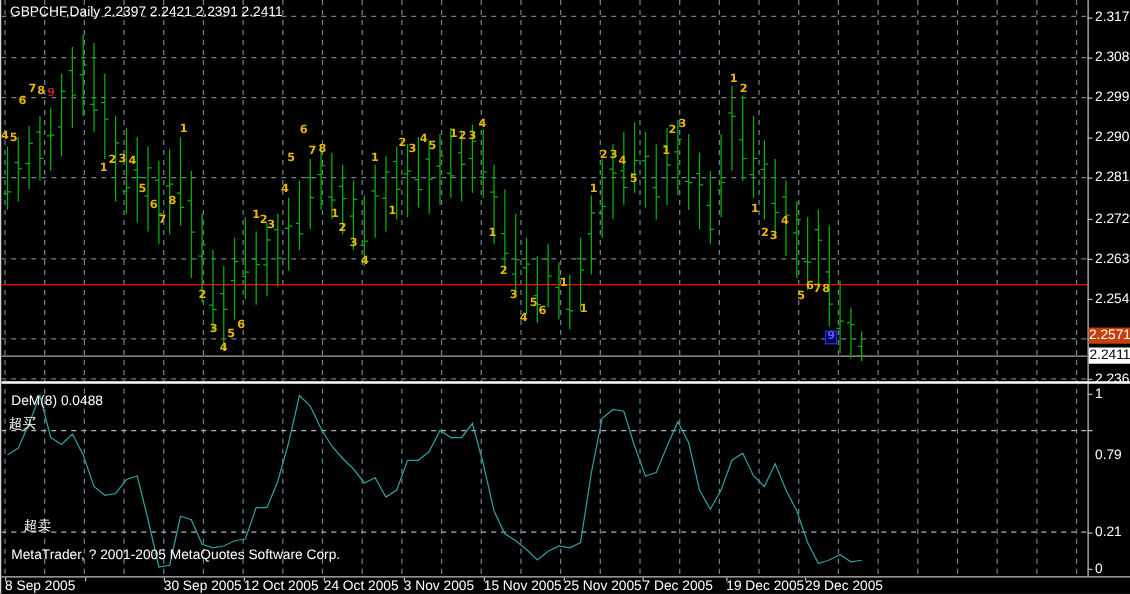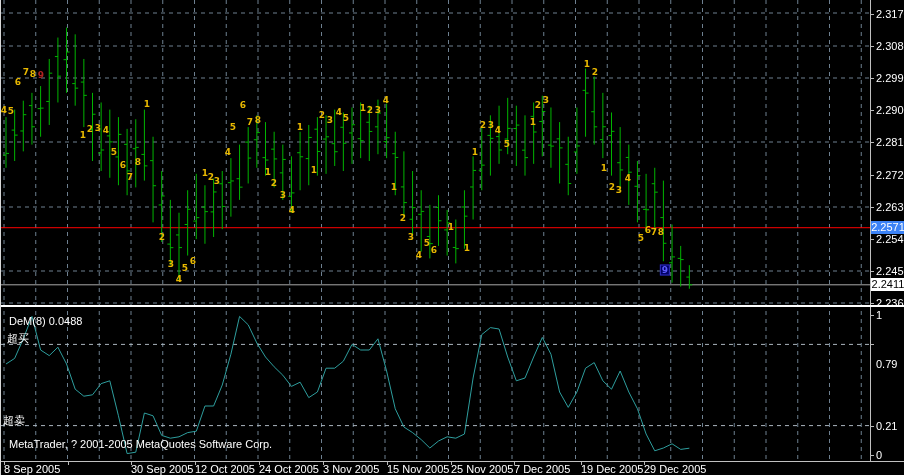--- a/index.html
+++ b/index.html
@@ -3,21 +3,21 @@
 <meta charset="utf-8">
 <style>
   html,body{margin:0;padding:0;background:#2a2a2a;}
   #app{position:relative;width:904px;height:475px;background:#000;overflow:hidden;
        font-family:"Liberation Sans",sans-serif;border-left:1px solid #d8d8d8;box-sizing:border-box;}
   svg{position:absolute;left:0;}
   .t{position:absolute;color:#fff;font-size:11px;white-space:nowrap;}
   .axis-label{position:absolute;left:875px;color:#fff;font-size:11px;white-space:nowrap;}
   .tick{position:absolute;left:869px;width:4px;height:1px;background:#b8b8b8;}
   .pricebox{position:absolute;left:870px;width:34px;height:13px;font-size:11px;line-height:13px;text-align:center;font-weight:normal;}
-  .pricebox.red{background:#3b82f6;color:#fff;}
+  .pricebox.red{background:#c2410c;color:#fff;margin-top:41px;}
   .pricebox.cur{background:#fff;color:#000;}
   .count{position:absolute;transform:translate(-50%,-50%);font-size:9px;font-weight:bold;
          font-family:"DejaVu Sans",sans-serif;line-height:9px;}
   .count.b{background:#000066;border:1px solid #3030c0;padding:0 1px;}
   .datelabel{position:absolute;top:463px;color:#fff;font-size:11px;white-space:nowrap;}
   .datetick{position:absolute;top:462px;width:1px;height:3px;background:#b8b8b8;}
   #separator{position:absolute;left:0;top:305px;width:904px;height:2px;background:#fff;}
   #time-axis-line{position:absolute;left:0;top:461px;width:904px;height:1px;background:#c0c0c0;}
   #axis-vline{position:absolute;left:869px;top:0;width:1px;height:461px;background:#c0c0c0;}
 </style>
@@ -459,20 +459,21 @@
         <line x1="676.7" y1="258.36082701175155" x2="679.7" y2="258.36082701175155" stroke="#00b400"></line>
         <line x1="679.7" y1="259.6089013908436" x2="682.7" y2="259.6089013908436" stroke="#00b400"></line>
       </g>
       <g>
         <line x1="688.35" y1="265.1802469135812" x2="688.35" y2="288.72839506172835" stroke="#00b400"></line>
         <line x1="685.35" y1="277.06780603897096" x2="688.35" y2="277.06780603897096" stroke="#00b400"></line>
         <line x1="688.35" y1="284.8037037037049" x2="691.35" y2="284.8037037037049" stroke="#00b400"></line>
       </g>
     </svg>
 
+  <div class="t" style="left:7px;top:4px;">GBPCHF,Daily  2.2397 2.2421 2.2391 2.2411</div>
 
   <div id="counts" style="position:absolute;left:0;top:0;width:869px;height:306px;pointer-events:none;">
       <span class="count " style="left:3px;top:110px;color:#e8b800;">4</span>
       <span class="count " style="left:10px;top:111px;color:#e8b800;">5</span>
       <span class="count " style="left:17px;top:82px;color:#e8b800;">6</span>
       <span class="count " style="left:25px;top:72px;color:#e8b800;">7</span>
       <span class="count " style="left:32px;top:74px;color:#e8b800;">8</span>
       <span class="count " style="left:40px;top:75px;color:#b22222;">9</span>
       <span class="count " style="left:82px;top:135px;color:#e8b800;">1</span>
       <span class="count " style="left:89px;top:129px;color:#e8b800;">2</span>
@@ -595,21 +596,21 @@
       <line x1="765" y1="0" x2="765" y2="150" stroke="#6e8090" stroke-dasharray="4,4"></line>
       <line x1="796.75" y1="0" x2="796.75" y2="150" stroke="#6e8090" stroke-dasharray="4,4"></line>
       <line x1="828.5" y1="0" x2="828.5" y2="150" stroke="#6e8090" stroke-dasharray="4,4"></line>
       <line x1="860.25" y1="0" x2="860.25" y2="150" stroke="#6e8090" stroke-dasharray="4,4"></line>
       <line x1="0" y1="33.39999999999999" x2="869" y2="33.39999999999999" stroke="#aab4be" stroke-dasharray="4,4"></line>
       <line x1="0" y1="114.60000000000001" x2="869" y2="114.60000000000001" stroke="#aab4be" stroke-dasharray="4,4"></line>
       <polyline points="5,53.0 13.65,47.4 22.3,27.8 30.950000000000003,5.4 39.6,39.0 48.25,44.6 56.900000000000006,36.2 65.55000000000001,53.0 74.2,78.2 82.85000000000001,85.2 91.5,83.8 100.15,72.6 108.80000000000001,69.8 117.45,104.8 126.10000000000001,142.6 134.75,141.2 143.4,102.0 152.05,104.8 160.70000000000002,124.4 169.35,127.2 178,125.8 186.65,121.6 195.3,120.2 203.95000000000002,95.0 212.60000000000002,95.0 221.25,74.0 229.9,43.2 238.55,5.4 247.20000000000002,13.8 255.85000000000002,32.0 264.5,46.0 273.15000000000003,55.8 281.8,64.2 290.45,75.4 299.1,71.2 307.75,86.6 316.40000000000003,81.0 325.05,57.2 333.7,57.2 342.35,50.2 351,33.4 359.65000000000003,39.0 368.3,39.0 376.95,27.8 385.6,60.0 394.25,97.8 402.90000000000003,116.0 411.55,121.6 420.20000000000005,128.6 428.85,137.0 437.5,130.0 446.15000000000003,125.8 454.8,127.2 463.45000000000005,123.0 472.1,67.0 480.75,23.6 489.40000000000003,16.6 498.05,18.0 506.70000000000005,46.0 515.35,69.8 524,67.0 532.65,46.0 541.3000000000001,26.4 549.95,43.2 558.6,81.0 567.25,96.4 575.9,81.0 584.5500000000001,57.2 593.2,51.6 601.85,69.8 610.5,78.2 619.15,60.0 627.8000000000001,81.0 636.45,97.8 645.1,123.0 653.75,139.8 662.4,137.0 671.0500000000001,132.8 679.7,138.4 688.35,137.2" fill="none" stroke="#2e9e9e" stroke-width="1"></polyline>
     </svg>
   <div class="t" style="left:8px;top:315px;">DeM(8) 0.0488</div>
   <div class="t" style="left:6px;top:331px;">超买</div>
-  <div class="t" style="left:2px;top:413px;">超卖</div>
+  <div class="t" style="left:18px;top:413px;">超卖</div>
 
   <div class="t" style="left:8px;top:438px;">MetaTrader, ? 2001-2005 MetaQuotes Software Corp.</div>
 
   <div id="time-axis-line"></div>
   <div id="time-axis" style="position:absolute;left:0;top:462px;width:904px;height:13px;">
       <div class="datetick" style="left:3px;top:0;"></div>
       <div class="datelabel" style="left:3px;top:1px;position:absolute;">8 Sep 2005</div>
       <div class="datetick" style="left:67px;top:0;"></div>
       <div class="datelabel" style="left:67px;top:1px;position:absolute;margin-top:18px;">20 Sep 2005</div>
       <div class="datetick" style="left:130px;top:0;"></div>

